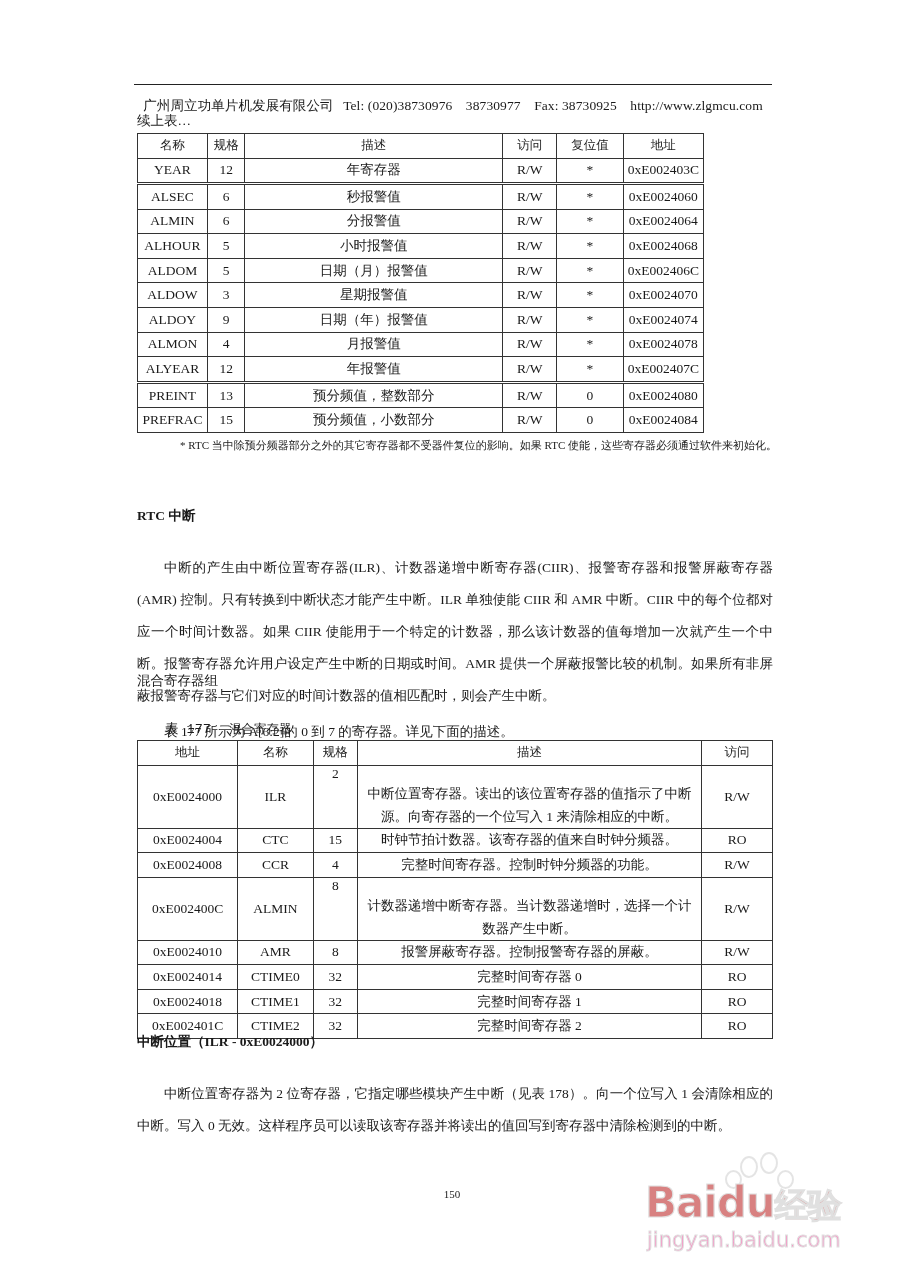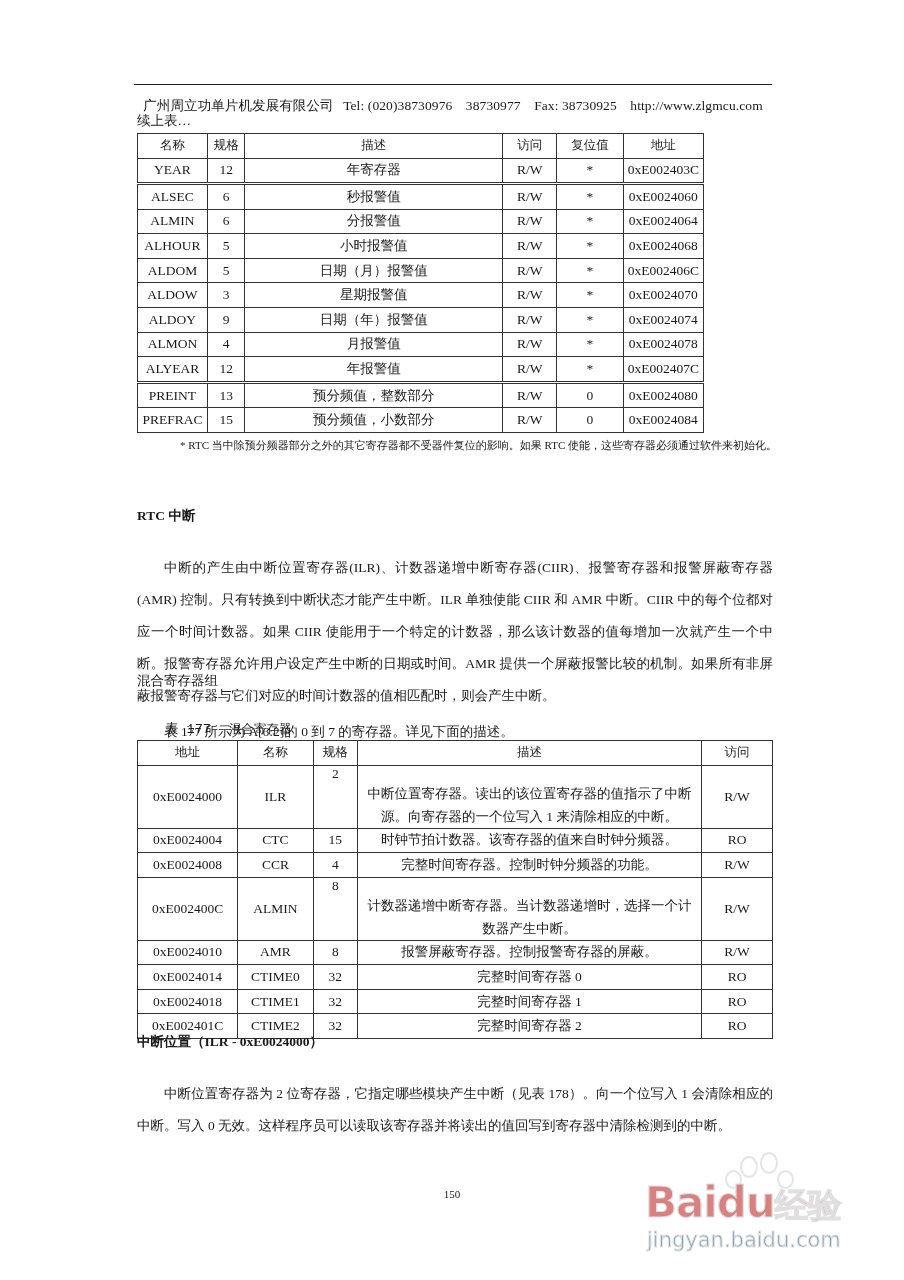--- a/index.html
+++ b/index.html
@@ -53,21 +53,21 @@
   .t2 col.c-acc  { width:58px; }
   .t2 td { height:23.6px; }
   .t2 td.desc { line-height:23px; vertical-align:top; padding-top:16px; }
   .t2 td.bits-top { vertical-align:top; }
 
   .pagenum { position:absolute; left:0; width:904px; top:1188px; text-align:center; font-size:11px; }
 
   .watermark { position:absolute; left:645px; top:1148px; width:240px; height:120px; opacity:0.55; }
   .wm-brand { position:absolute; left:0; top:30px; font-family:"DejaVu Sans", sans-serif; font-size:42px; font-weight:bold; color:#b91c1c;
     -webkit-text-stroke:1.2px #c8c8c8; letter-spacing:-1px; }
-  .wm-url { position:absolute; left:2px; top:80px; font-family:"DejaVu Sans", sans-serif; font-size:21px; color:#0c4a6e; -webkit-text-stroke:1px #c8c8c8; }
+  .wm-url { position:absolute; left:2px; top:80px; font-family:"DejaVu Sans", sans-serif; font-size:21px; color:#ec4899; -webkit-text-stroke:1px #c8c8c8; }
   .paw { position:absolute; border:2px solid #cfcfcf; border-radius:50%; background:#fff; }
 </style>
 </head>
 <body>
 
 <div class="header">
   <span>广州周立功单片机发展有限公司</span>
   <span style="margin-left:6px">Tel: (020)38730976</span>
   <span style="margin-left:10px">38730977</span>
   <span style="margin-left:10px">Fax: 38730925</span>

